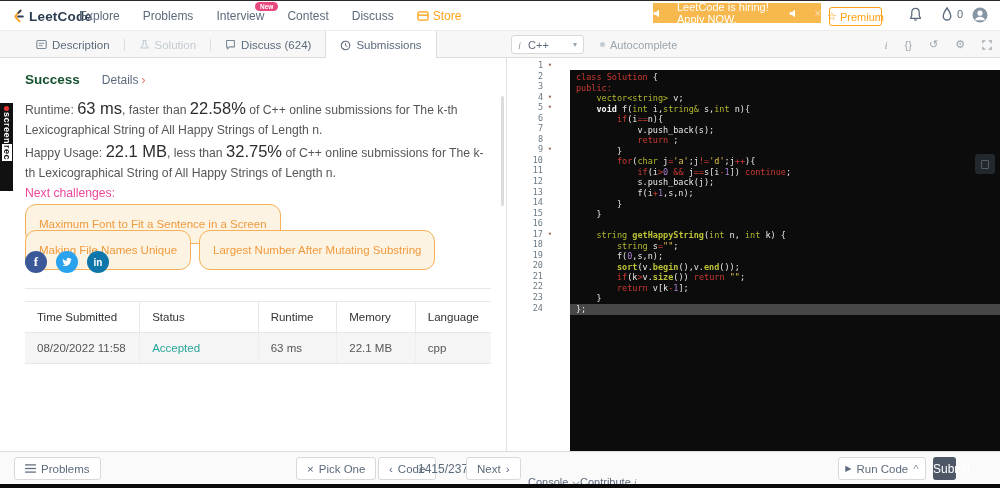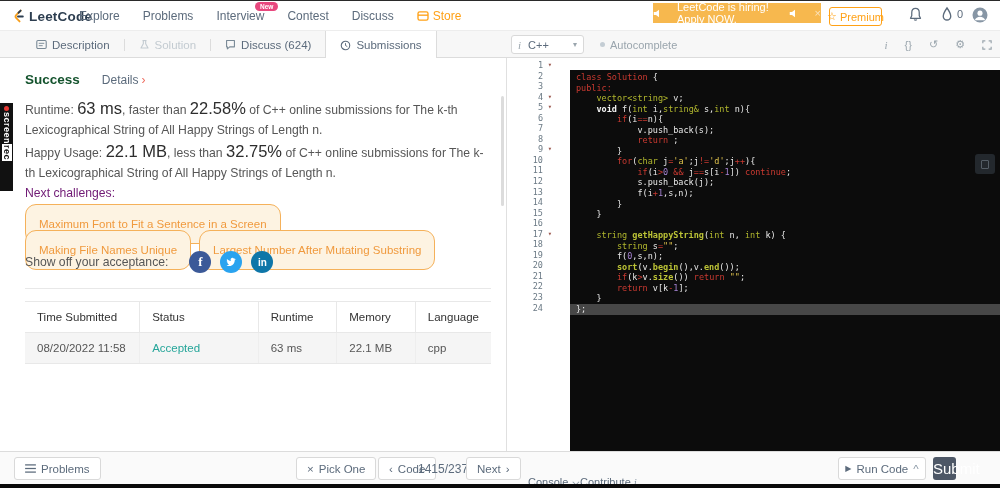--- a/index.html
+++ b/index.html
@@ -44,21 +44,21 @@
   #left-scroll { position:absolute; left:501px; top:95px; width:3px; height:110px; background:#dcdcdc; border-radius:2px; }
 
   #result-header { position:absolute; left:25px; top:14px; display:flex; align-items:baseline; gap:22px; }
   #success-title { color:#14532d; font-size:13.5px; font-weight:bold; }
   #details-link { font-size:12px; color:#5c6b7c; cursor:pointer; }
   #details-link .chev { color:#ef6c5f; margin-left:3px; }
 
   .stat-para { position:absolute; left:25px; width:467px; font-size:12.2px; color:#565656; line-height:1.5; }
   .stat-para .big { font-size:16.5px; color:#2d2d2d; }
 
-  #next-label { position:absolute; left:25px; top:128px; font-size:12.2px; color:#701a75; }
+  #next-label { position:absolute; left:25px; top:128px; font-size:12.2px; color:#ec4899; }
   .pill-row { position:absolute; left:25px; display:flex; gap:8px; }
   .pill { border:1.5px solid #f5b15a; background:#fdf3e2; color:#f09a3e; font-size:11.5px; border-radius:11px; padding:13px 13px; white-space:nowrap; cursor:pointer; }
 
   #share-row { position:absolute; left:25px; top:193px; display:flex; align-items:center; gap:9px; }
   #share-label { font-size:12.2px; color:#565656; margin-right:12px; }
   .social { width:22px; height:22px; border-radius:50%; display:flex; align-items:center; justify-content:center; color:#fff; cursor:pointer; }
   .social.fb { background:#3b5998; font-family:"Liberation Serif",serif; font-weight:bold; font-size:13px; }
   .social.li { background:#0e76a8; font-size:10px; font-weight:bold; }
   .social.tw { background:#2aa3ef; }
 
@@ -90,21 +90,21 @@
   #copy-btn { position:absolute; right:5px; top:84px; width:20px; height:20px; background:#23282d; border-radius:3px; display:flex; align-items:center; justify-content:center; cursor:pointer; }
   #copy-btn .sq { width:8px; height:9px; border:1px solid #555e66; border-radius:1px; }
 
   
   #bottombar { position:absolute; left:0; top:450px; width:1000px; height:33px; background:#fafafa; border-top:1px solid #dcdcdc; }
   .bbtn { position:absolute; top:5px; height:23px; background:#fff; border:1px solid #d9d9d9; border-radius:3px; font-size:11.5px; color:#5c6b7c; display:flex; align-items:center; justify-content:center; gap:5px; padding:0 10px; cursor:pointer; white-space:nowrap; }
   #counter { position:absolute; left:418px; top:10px; font-size:12px; color:#5c6b7c; }
   #console-link, #contribute-link { position:absolute; top:24px; font-size:11px; color:#5c6b7c; cursor:pointer; }
   .chev-down { display:inline-block; width:5px; height:5px; border-right:1px solid #8a98a5; border-bottom:1px solid #8a98a5; transform:rotate(45deg) translateY(-2px); margin-left:4px; }
   #contribute-link .it { font-style:italic; font-family:"Liberation Serif",serif; color:#8a98a5; margin-left:3px; }
-  #submit-btn { position:absolute; left:933px; top:5px; width:23px; height:23px; background:#4d5766; color:#fff; font-size:15px; border:none; border-radius:3px; cursor:pointer; }
+  #submit-btn { position:absolute; left:933px; top:5px; width:23px; height:23px; background:#4d5766; color:#fff; font-size:12px; border:none; border-radius:3px; cursor:pointer; }
   #bottom-strip { position:absolute; left:0; top:483px; width:1000px; height:5px; background:#0a0a0a; }
 
   
   #watermark { position:absolute; left:0; top:102px; width:13px; height:88px; background:#111; z-index:50; display:flex; flex-direction:column; align-items:center; }
   #watermark .reddot { width:5px; height:5px; background:#e53935; border-radius:50%; margin:3px 0 1px 0; flex:none; }
   #watermark .wm-a { writing-mode:vertical-rl; color:#fff; font-size:9px; font-weight:bold; letter-spacing:.5px; }
   #watermark .wm-b { writing-mode:vertical-rl; color:#111; background:#fff; font-size:9px; font-weight:bold; letter-spacing:.5px; padding:1px 0; }
 
   svg { display:block; }
 </style>
@@ -250,21 +250,20 @@
     <div id="next-label">Next challenges:</div>
     <div class="pill-row" style="top:146px;">
         <span class="pill">Maximum Font to Fit a Sentence in a Screen</span>
       </div>
     <div class="pill-row" style="top:172px;">
         <span class="pill">Making File Names Unique</span>
         <span class="pill">Largest Number After Mutating Substring</span>
       </div>
 
     <div id="share-row">
-      <span id="share-label">Show off your acceptance:</span>
       <span class="social fb">f</span>
       <span class="social tw">
         <svg width="12" height="12" viewBox="0 0 24 24">
             <path d="M21 6c-.7.3-1.4.5-2.2.6.8-.5 1.4-1.2 1.7-2.1-.8.4-1.6.8-2.5 1A3.7 3.7 0 0 0 11.5 9c0 .3 0 .6.1.8-3-.1-5.7-1.6-7.5-3.8-.3.6-.5 1.2-.5 1.9 0 1.3.7 2.4 1.6 3.1-.6 0-1.2-.2-1.7-.4 0 1.8 1.3 3.3 3 3.6-.3.1-.6.1-1 .1l-.7-.1c.5 1.5 1.9 2.5 3.5 2.6a7.5 7.5 0 0 1-4.6 1.6H3a10.6 10.6 0 0 0 5.7 1.7c6.8 0 10.6-5.7 10.6-10.6v-.5c.7-.5 1.3-1.2 1.7-1.9z" fill="#fff"></path>
           </svg>
       </span>
       <span class="social li">in</span>
     </div>
 
     <div id="hr1"></div>

